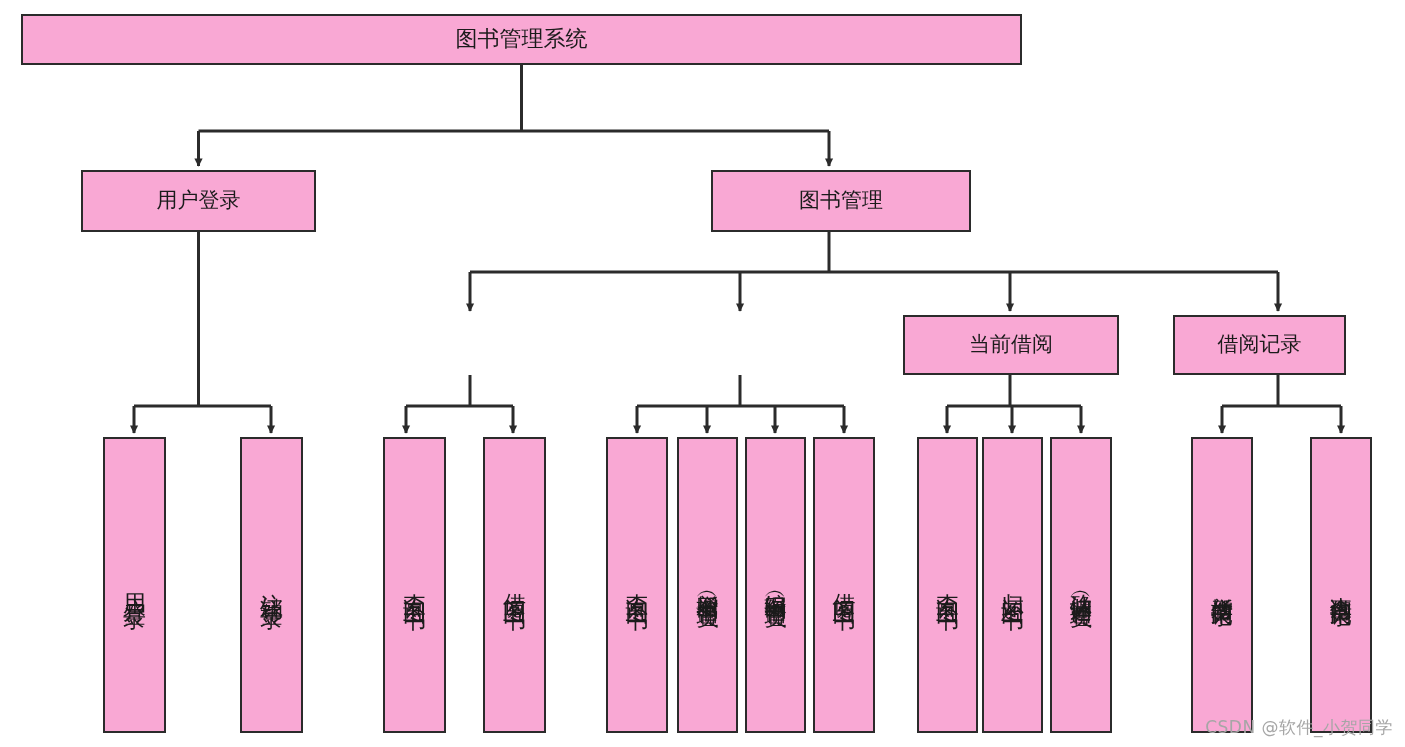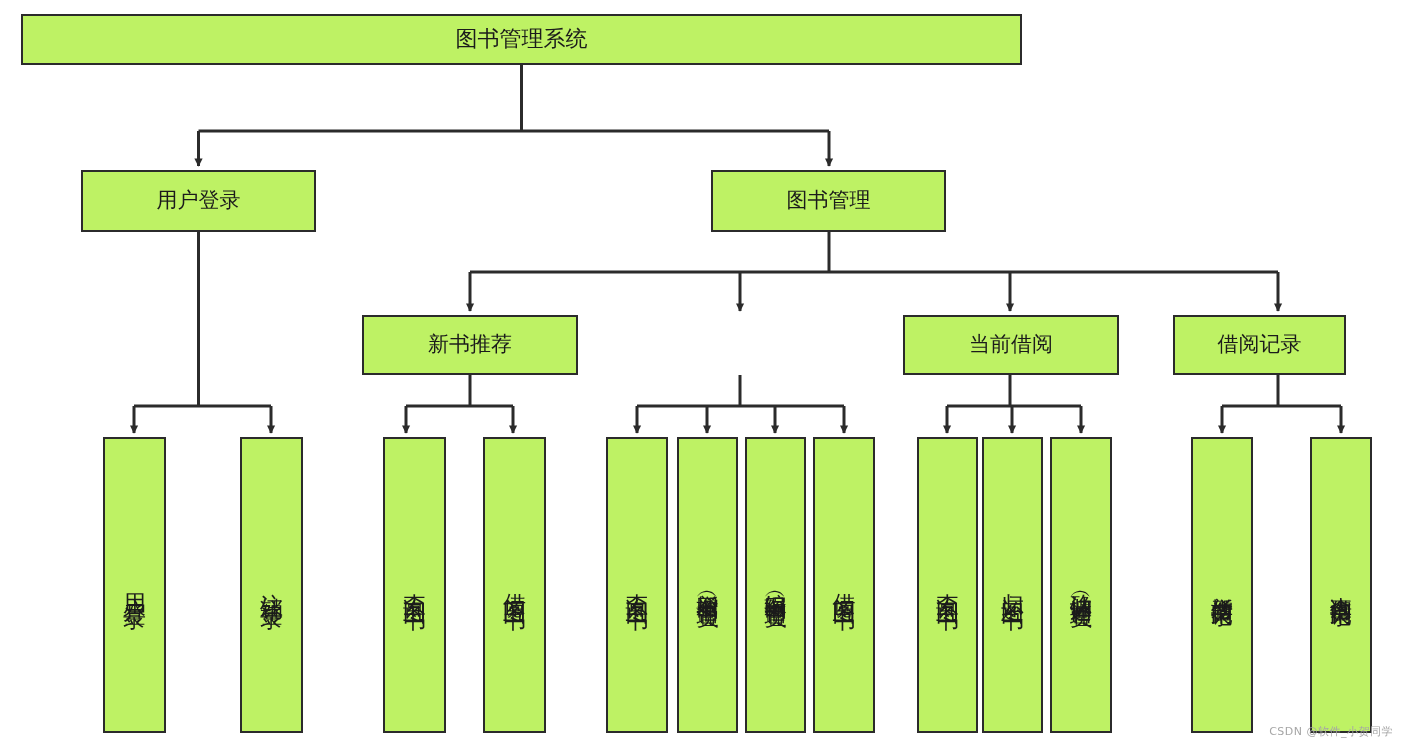--- a/index.html
+++ b/index.html
@@ -22,21 +22,21 @@
     position: absolute;
     left: 0;
     top: 0;
     width: 1405px;
     height: 747px;
     pointer-events: none;
   }
   .node {
     position: absolute;
     box-sizing: border-box;
-    background: #bef264;
+    background: #f9a8d4;
     border: 2px solid #2b2b2b;
     display: flex;
     align-items: center;
     justify-content: center;
     color: #1b1b1b;
   }
   .node-label {
     display: block;
     text-align: center;
     line-height: 1.12;
@@ -66,21 +66,21 @@
     max-height: 100%;
   }
   .node.leaf.tight .node-label {
     letter-spacing: 2px;
     font-size: 22px;
   }
   #watermark {
     position: absolute;
     right: 12px;
     bottom: 8px;
-    font-size: 11px;
+    font-size: 17px;
     color: #a6a6a6;
     letter-spacing: 0.5px;
     white-space: nowrap;
     user-select: none;
   }
 </style>
 </head>
 <body>
 
 <div id="diagram-root">
@@ -135,27 +135,24 @@
     </g>
   </svg>
 
   <div class="node horiz root" style="left:21px; top:14px; width:1001px; height:51px;">
     <span class="node-label">图书管理系统</span>
   </div>
 
   <div class="node horiz" style="left:81px; top:170px; width:235px; height:62px;">
     <span class="node-label">用户登录</span>
   </div>
-  <div class="node horiz" style="left:711px; top:170px; width:235px; height:62px;">
+  <div class="node horiz" style="left:711px; top:170px; width:260px; height:62px;">
     <span class="node-label">图书管理</span>
   </div>
 
-  <div class="node horiz" style="left:362px; top:315px; width:216px; height:60px;">
-    <span class="node-label">新书推荐</span>
-  </div>
   <div class="node horiz" style="left:903px; top:315px; width:216px; height:60px;align-items:center;">
     <span class="node-label">当前借阅</span>
   </div>
   <div class="node horiz" style="left:1173px; top:315px; width:173px; height:60px;">
     <span class="node-label">借阅记录</span>
   </div>
 
   <div class="node leaf" style="left:103px; top:437px; width:63px; height:296px;">
     <span class="node-label">用户登录</span>
   </div>

